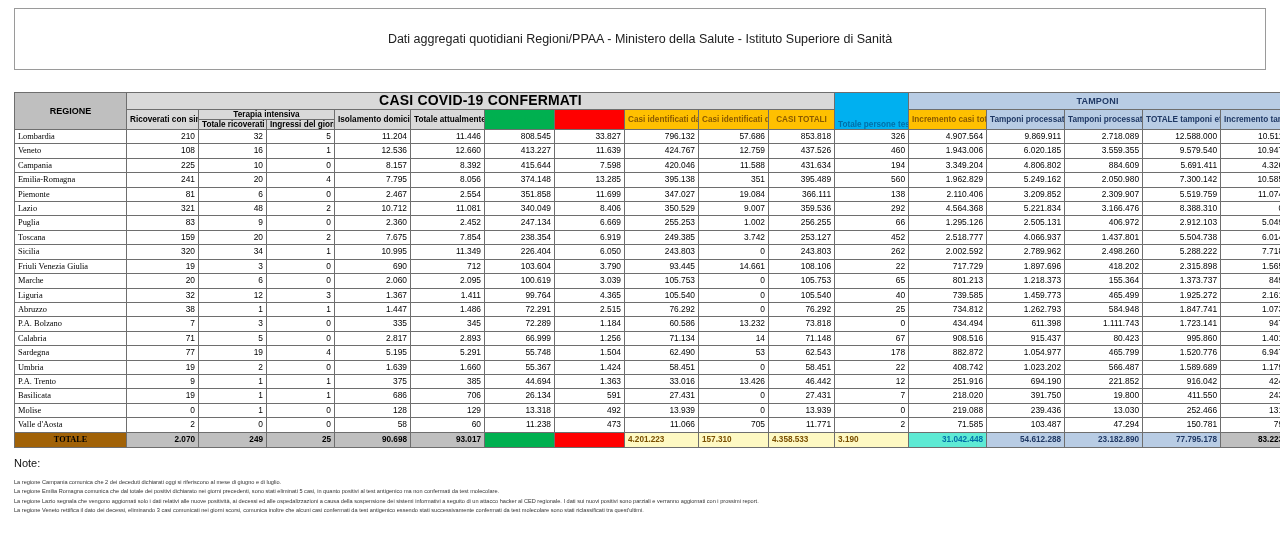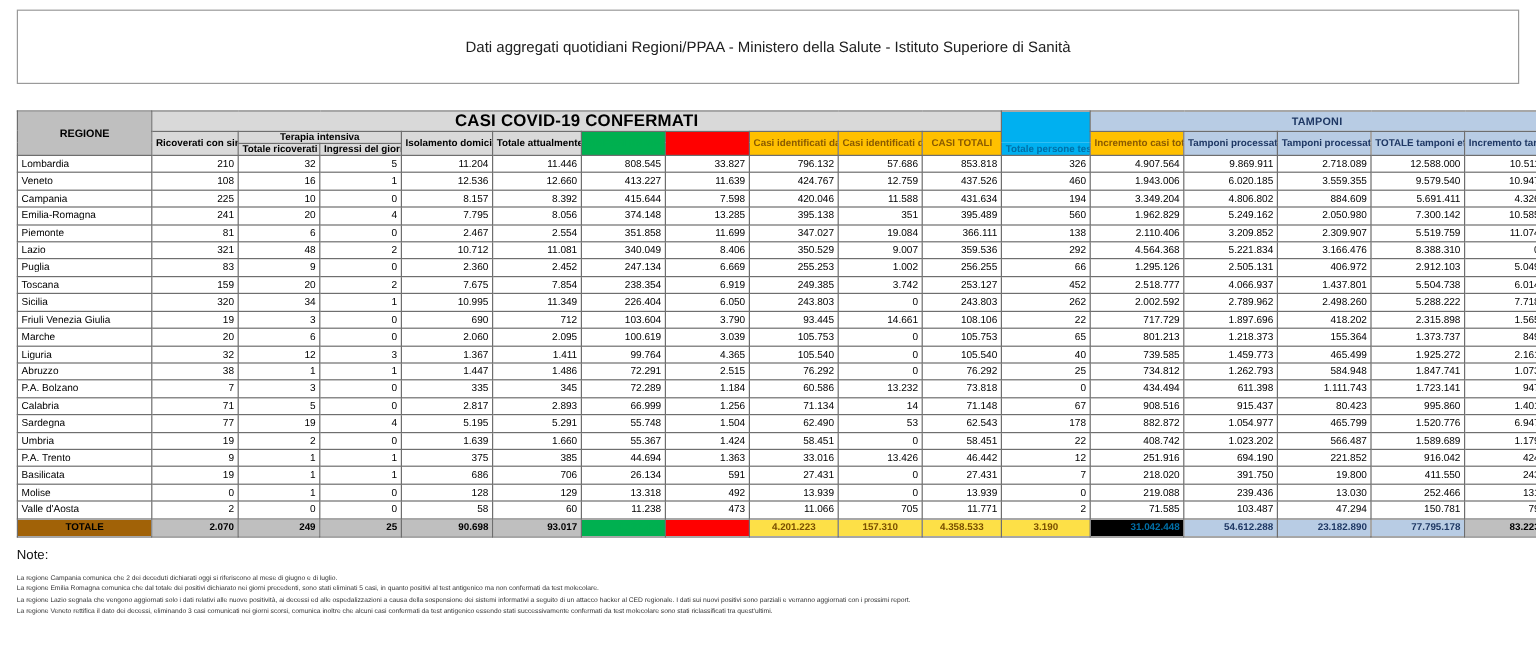--- a/index.html
+++ b/index.html
@@ -68,31 +68,31 @@
     color:#1f3864;
     letter-spacing: .2px;
   }
   .regione-head {
     background:#bfbfbf;
     font-size: 9px;
   }
 
   
   tbody td { height: 13.4px; line-height: 13.4px; font-size: 8.4px; }
-  td.region { text-align: left; padding-left: 4px; background:#fff; }
+  td.region { text-align: left; padding-left: 4px; background:#fff;font-family:Liberation Serif, serif; }
   td.num { text-align: right; padding-right: 4px; background:#fff; }
 
   
   tr.totale td { font-weight: bold; height: 14px; line-height: 14px; }
   tr.totale td.region { text-align:center; background:#a16207; }
   tr.totale td.t-grey   { background:#bfbfbf; text-align:right; }
   tr.totale td.t-green  { background:#00b050; color:#00b050; text-align:right; }
   tr.totale td.t-red    { background:#ff0000; color:#ff0000; text-align:right; }
-  tr.totale td.t-orange { background:#fde047; color:#7a4f00; text-align:center; }
-  tr.totale td.t-cyan   { background:#000000; color:#0070a8; text-align:right; }
+  tr.totale td.t-orange { background:#fef9c3; color:#7a4f00; text-align:left; }
+  tr.totale td.t-cyan   { background:#5eead4; color:#0070a8; text-align:right; }
   tr.totale td.t-blue   { background:#b8cce4; color:#1f3864; text-align:right; }
   tr.totale td.t-greyd  { background:#bfbfbf; text-align:right; }
 
   
   .notes { margin: 9px 14px 0 14px; }
   .notes-title { font-size: 11px; color:#111; margin-bottom: 9px; }
   .note-line { font-size: 5.6px; color:#333; line-height: 1.72; white-space: nowrap; }
 </style>
 </head>
 <body>

